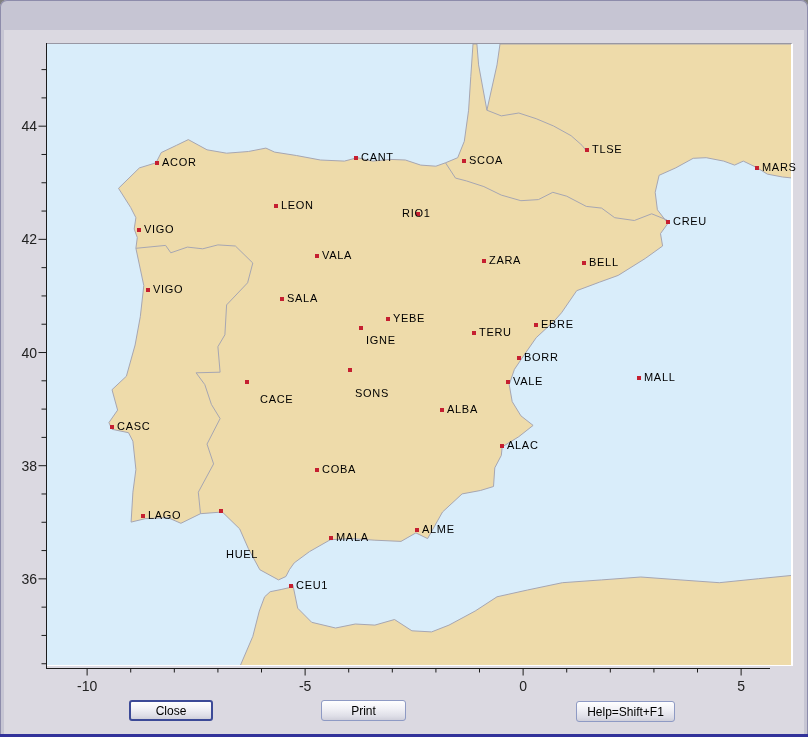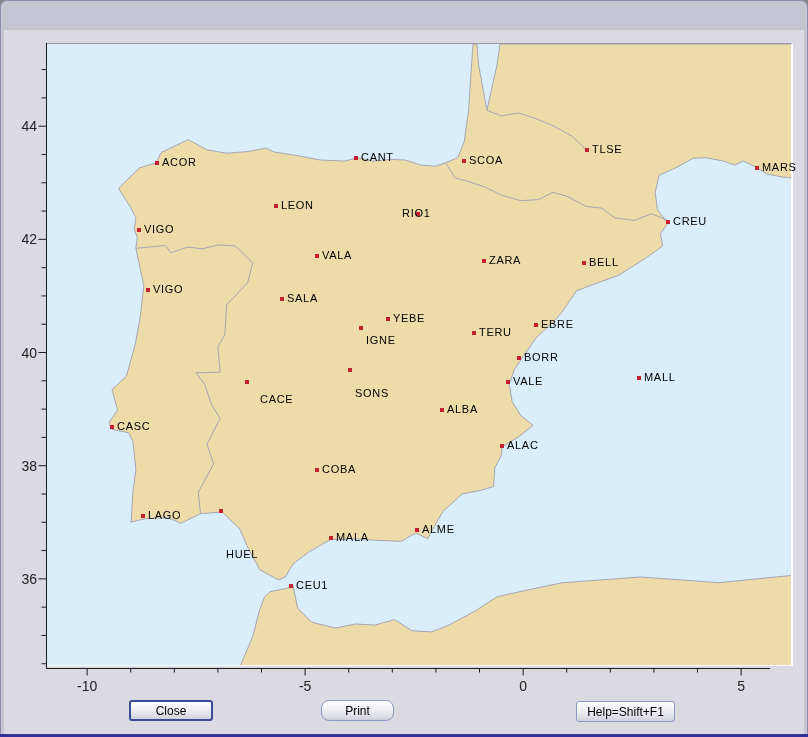--- a/index.html
+++ b/index.html
@@ -205,17 +205,17 @@
       <div class="station-label" style="left: 393px; top: 312px; color: rgb(0, 0, 0);">YEBE</div>
       <div class="station-marker" style="left: 348px; top: 368px; background: rgb(197, 31, 48);"></div>
       <div class="station-label" style="left: 355px; top: 363px; color: rgb(0, 0, 0); margin-top: 24px;">SONS</div>
       <div class="station-marker" style="left: 440px; top: 408px; background: rgb(197, 31, 48);"></div>
       <div class="station-label" style="left: 447px; top: 403px; color: rgb(0, 0, 0);">ALBA</div>
       <div class="station-marker" style="left: 500px; top: 444px; background: rgb(197, 31, 48);"></div>
       <div class="station-label" style="left: 507px; top: 439px; color: rgb(0, 0, 0);">ALAC</div>
     </div>
 
   <button class="dlg-btn default-btn" style="left:129px;top:700px;width:84px;">Close</button>
-  <button class="dlg-btn" style="left:321px;top:700px;width:73px;border-radius:8px;">Print</button>
+  <button class="dlg-btn" style="left:321px;top:700px;width:85px;">Print</button>
   <button class="dlg-btn" style="left:576px;top:701px;width:99px;">Help=Shift+F1</button>
 
   <div class="window-bottom-edge"></div>
 </div>
 
 </body></html>

